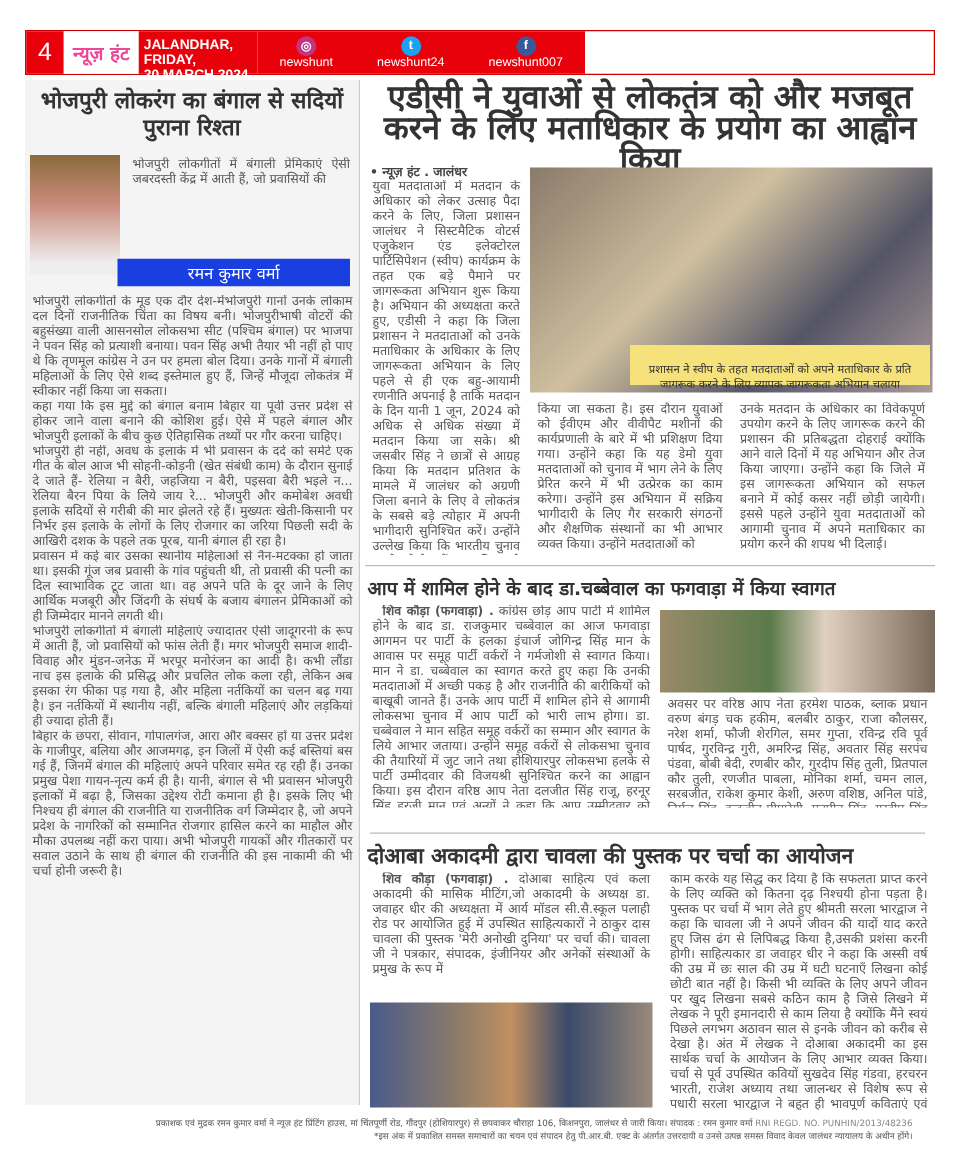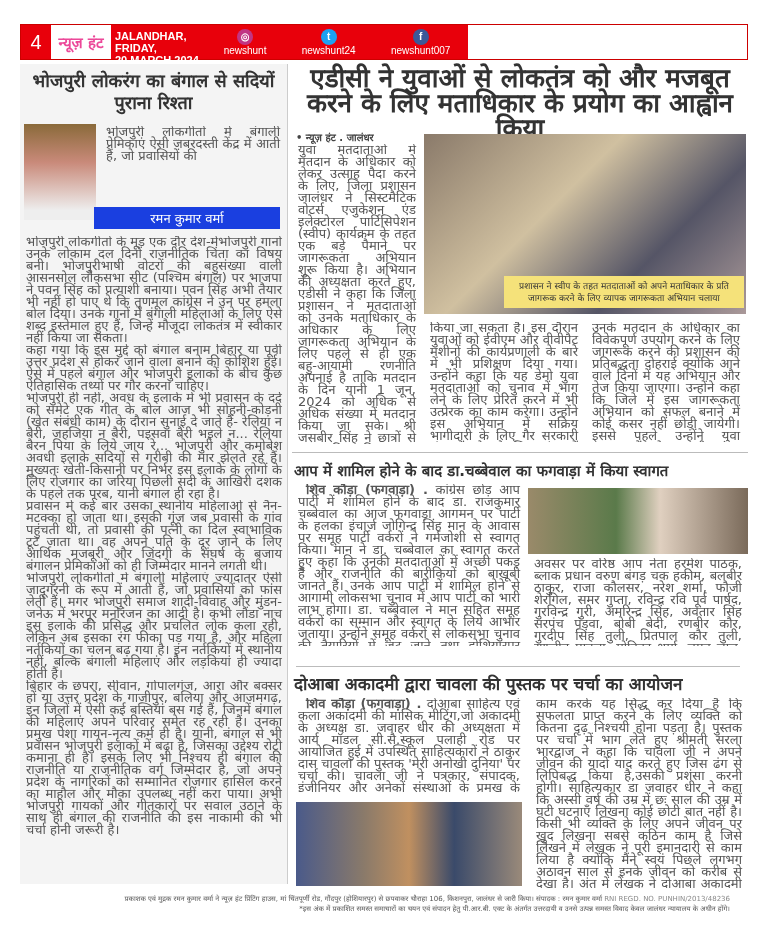--- a/index.html
+++ b/index.html
@@ -7,25 +7,25 @@
 .masthead{position:absolute;left:20px;top:24px;width:728px;height:36px;display:flex;border:1px solid #c00}
 .pg{width:30px;background:#e8000b;color:#fff;font-size:20px;display:flex;align-items:center;justify-content:center;font-family:"Liberation Sans",sans-serif}
 .brand{width:60px;background:#fff;color:#ec4899;font-weight:bold;font-size:15px;display:flex;align-items:center;justify-content:center}
 .date{width:95px;background:#e8000b;color:#fff;font-size:11px;line-height:12px;padding:5px 4px;font-family:"Liberation Sans",sans-serif;font-weight:bold}
 .sect{flex:1;background:#1a3fe0;color:#fff;font-size:22px;display:flex;align-items:center;justify-content:center}
 .social{width:262px;background:#e8000b;display:flex;justify-content:space-around;align-items:center}
 .soc{display:flex;flex-direction:column;align-items:center;color:#fff;font-size:10px;font-family:"Liberation Sans",sans-serif}
 .ic{width:16px;height:16px;border-radius:50%;display:flex;align-items:center;justify-content:center;font-size:10px;font-weight:bold;color:#fff}
 .col-left{position:absolute;left:20px;top:64px;width:268px;height:820px;background:#f4f4f4;border-right:1px solid #ccc}
 .h1{font-weight:bold;color:#333;text-align:center}
-.txt{font-size:13px;line-height:12px;color:#555;text-align:justify;padding:0 6px;overflow:hidden}
+.txt{font-size:10px;line-height:12px;color:#555;text-align:justify;padding:0 6px;overflow:hidden}
 .photo-auth{position:absolute;left:4px;top:60px;width:72px;height:96px;background:linear-gradient(#8a6a3a,#c98a7a 40%,#eee 90%)}
 .author{position:absolute;left:74px;top:143px;width:186px;height:22px;background:#1a3fe0;color:#fff;font-size:13px;display:flex;align-items:center;justify-content:center}
 .photo{position:absolute;background:linear-gradient(135deg,#8a7a6a,#d0c0a0 40%,#556 70%,#a99)}
-.caption{position:absolute;background:#f5e27a;color:#333;font-size:9px;line-height:12px;text-align:center;padding:4px}
+.caption{position:absolute;background:#f5e27a;color:#333;font-size:9px;line-height:12px;text-align:center;padding:14px}
 .rule{position:absolute;height:1px;background:#bbb}
 .footer{position:absolute;left:40px;top:894px;width:690px;font-size:7px;color:#555;text-align:right;line-height:10px}
 </style>
 </head>
 <body>
 
 <div class="masthead">
   <div class="pg">4</div>
   <div class="brand">न्यूज़ हंट</div>
   <div class="date">

